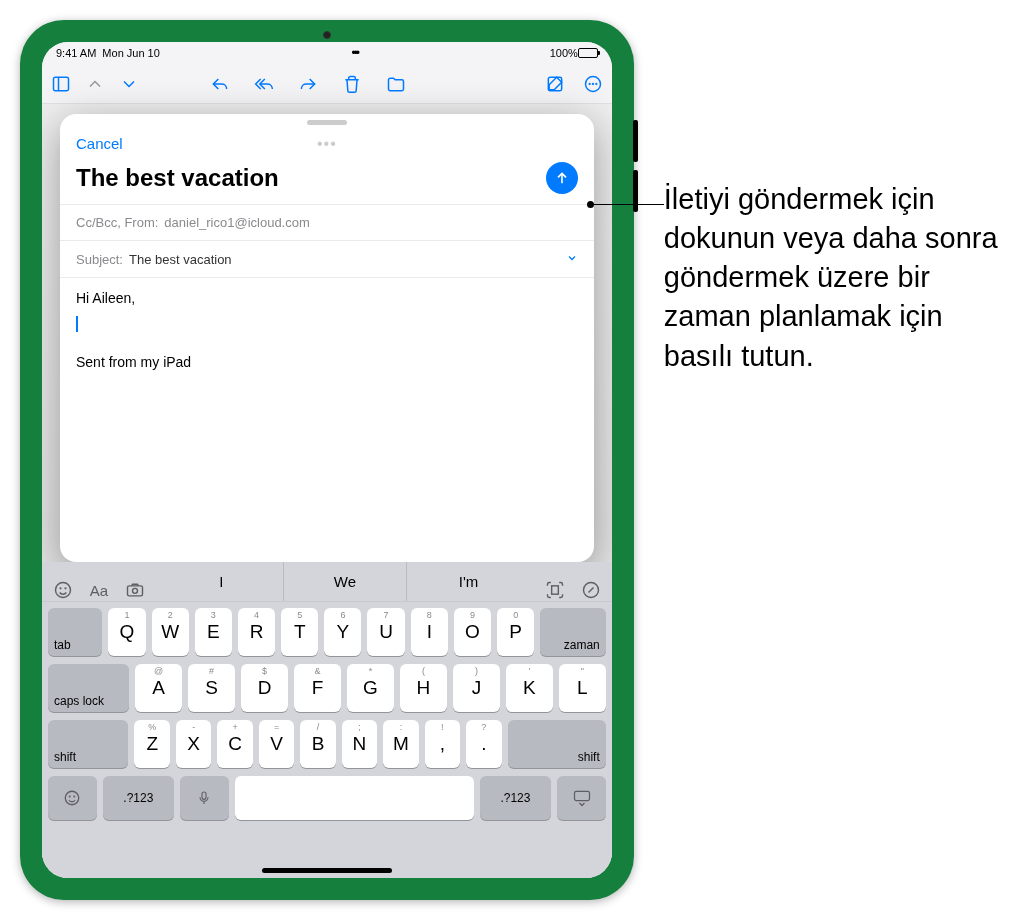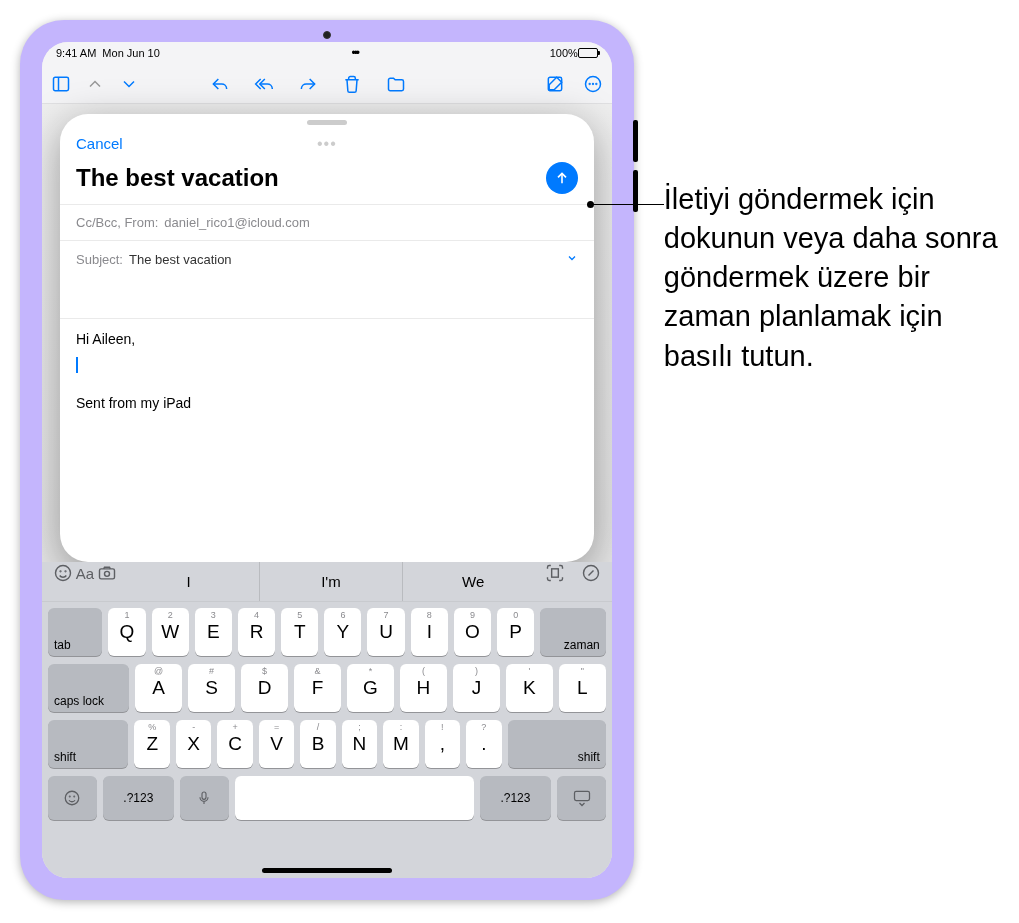--- a/index.html
+++ b/index.html
@@ -7,21 +7,21 @@
     font-family: -apple-system, "Helvetica Neue", Arial, sans-serif;
     background: #fff;
     display: flex;
     align-items: flex-start;
     gap: 30px;
     padding: 20px;
   }
   .ipad-frame {
     width: 622px;
     height: 880px;
-    background: #c4b5fd;
+    background: #15803d;
     border-radius: 44px;
     padding: 22px;
     position: relative;
     box-shadow: 0 2px 10px rgba(0,0,0,0.3);
   }
   .side-button {
     position: absolute;
     right: -4px;
     background: #000;
     border-radius: 2px;
@@ -93,21 +93,21 @@
     flex: 1;
     background: linear-gradient(#eee,#ddd);
     position: relative;
   }
 
   
   .sheet {
     position: absolute;
     left: 18px; right: 18px; top: 10px; bottom: 316px;
     background: #fff;
-    border-radius: 28px;
+    border-radius: 16px;
     box-shadow: 0 10px 40px rgba(0,0,0,0.35);
     display: flex;
     flex-direction: column;
     padding: 6px 0 0;
   }
   .grabber {
     width: 40px; height: 5px; border-radius: 3px;
     background: #ccc; margin: 0 auto 4px;
   }
   .sheet-nav {
@@ -143,38 +143,37 @@
   .from-value { color:#8a8a8e; }
   .subject-value { color:#333; }
   .chev-blue { color:#007aff; margin-left:auto; font-size:14px; }
 
   .body-area {
     padding: 12px 16px;
     font-size: 14px;
     color:#000;
     border-top: 1px solid #eaeaea;
     flex: 1;
-    margin-top: 41px;
   }
   .cursor-line {
     display:inline-block; width:2px; height:16px; background:#007aff;
     vertical-align: middle; margin-top:10px; margin-bottom:10px;
   }
   .sig { margin-top: 12px; color:#000; }
 
   
   .keyboard {
     position:absolute; left:0; right:0; bottom:0; height: 316px;
     background:#d3d5da;
     display:flex; flex-direction:column;
   }
   .kb-toolbar {
     height: 40px;
-    display:flex; align-items:flex-start; padding: 0 10px;
-    gap: 0;
+    display:flex; align-items:flex-end; padding: 0 10px;
+    gap: 14px;
     border-bottom: 1px solid rgba(0,0,0,0.05);
   }
   .kb-tb-icon { color:#5d5f63; width:22px; height:22px; display:flex; align-items:center; justify-content:center; }
   .kb-tb-icon svg { width:20px; height:20px; stroke:currentColor; fill:none; stroke-width:1.7; }
   .suggestions { flex:1; display:flex; align-items:stretch; height:100%; }
   .sugg {
     flex:1; display:flex; align-items:center; justify-content:center;
     color:#000; font-size:15px;
     border-left: 1px solid rgba(0,0,0,0.12);
   }
@@ -388,22 +387,22 @@
             </span>
           <span class="kb-tb-icon">
               <svg viewBox="0 0 24 24">
                 <rect x="3" y="7" width="18" height="12" rx="2"></rect>
                 <circle cx="12" cy="13" r="3"></circle>
                 <path d="M8 7l1-2h6l1 2"></path>
               </svg>
             </span>
           <div class="suggestions">
             <div class="sugg">I</div>
+            <div class="sugg">We</div>
             <div class="sugg">I'm</div>
-            <div class="sugg">We</div>
           </div>
           <div class="kb-right-icons">
             <span class="kb-tb-icon">
                 <svg viewBox="0 0 24 24">
                   <path d="M7 3H5c-1 0-2 1-2 2v2M17 3h2c1 0 2 1 2 2v2M7 21H5c-1 0-2-1-2-2v-2M17 21h2c1 0 2-1 2-2v-2"></path>
                   <rect x="8" y="7" width="8" height="10"></rect>
                 </svg>
               </span>
             <span class="kb-tb-icon">
                 <svg viewBox="0 0 24 24">

